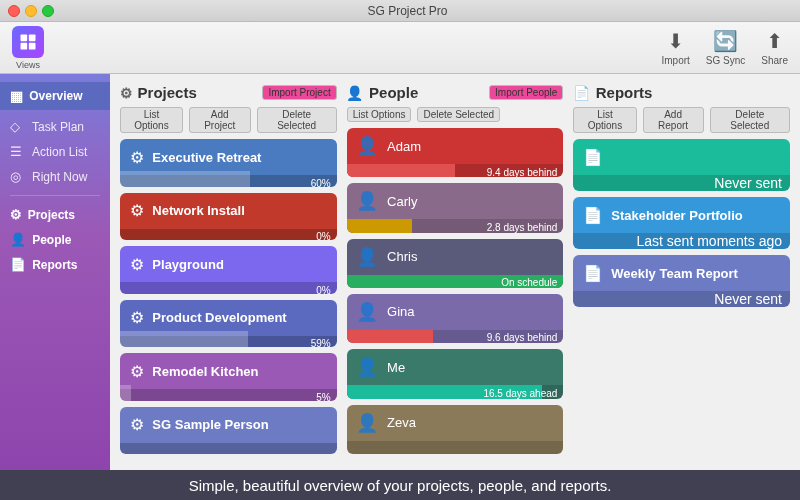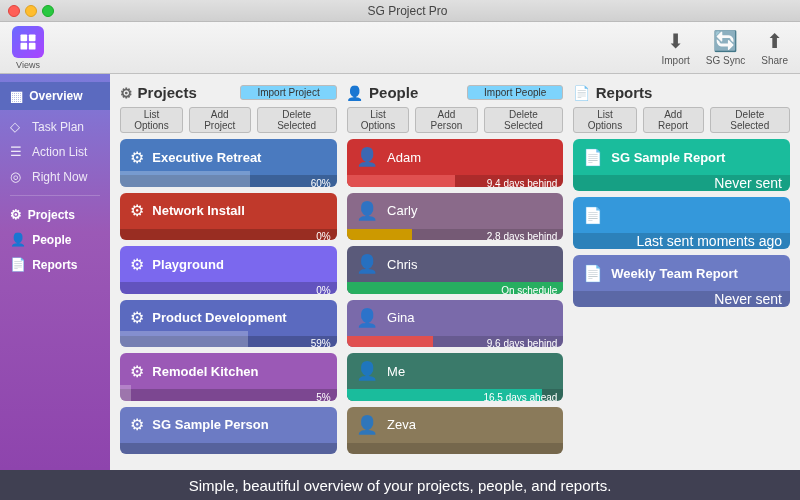--- a/index.html
+++ b/index.html
@@ -179,24 +179,24 @@
       gap: 5px;
     }
     .col-title-icon { font-size: 14px; color: #666; }
     .col-actions {
       display: flex;
       gap: 4px;
       margin-left: auto;
     }
     .col-btn {
       font-size: 10px;
-      background: #7dd3fc;
+      background: #ec4899;
       border: 1px solid #bbb;
       border-radius: 3px;
-      padding: 1px 16px;
+      padding: 1px 5px;
       cursor: pointer;
       color: #333;
     }
     .col-options-row {
       display: flex;
       gap: 6px;
       margin-bottom: 6px;
     }
     .col-opt-btn {
       font-size: 10px;
@@ -539,21 +539,20 @@
         <span class="col-title">
           <span class="col-title-icon">👤</span>
           <span>People</span>
         </span>
         <div class="col-actions">
           <button class="col-btn">Import People</button>
         </div>
       </div>
       <div class="col-options-row">
         <button class="col-opt-btn">List Options</button>
-        <button class="col-opt-btn">Add Person</button>
         <button class="col-opt-btn">Delete Selected</button>
       </div>
 
       <div class="person-card p-adam">
         <div class="person-card-body">
           <span class="person-icon">👤</span>
           <span class="person-name">Adam</span>
         </div>
         <div class="person-status-bar">
           <div class="person-status-fill person-fill-red"></div>
@@ -625,30 +624,30 @@
       </div>
       <div class="col-options-row">
         <button class="col-opt-btn">List Options</button>
         <button class="col-opt-btn">Add Report</button>
         <button class="col-opt-btn">Delete Selected</button>
       </div>
 
       <div class="report-card r-green">
         <div class="report-card-body">
           <span class="report-icon">📄</span>
-          <span class="report-title">SG Sample Report</span>
         </div>
         <div class="report-status-bar">
           <span class="report-status-text">Never sent</span>
         </div>
       </div>
 
       <div class="report-card r-blue">
         <div class="report-card-body">
           <span class="report-icon">📄</span>
+          <span class="report-title">Stakeholder Portfolio</span>
         </div>
         <div class="report-status-bar">
           <span class="report-status-text">Last sent moments ago</span>
         </div>
       </div>
 
       <div class="report-card r-periwinkle">
         <div class="report-card-body">
           <span class="report-icon">📄</span>
           <span class="report-title">Weekly Team Report</span>

